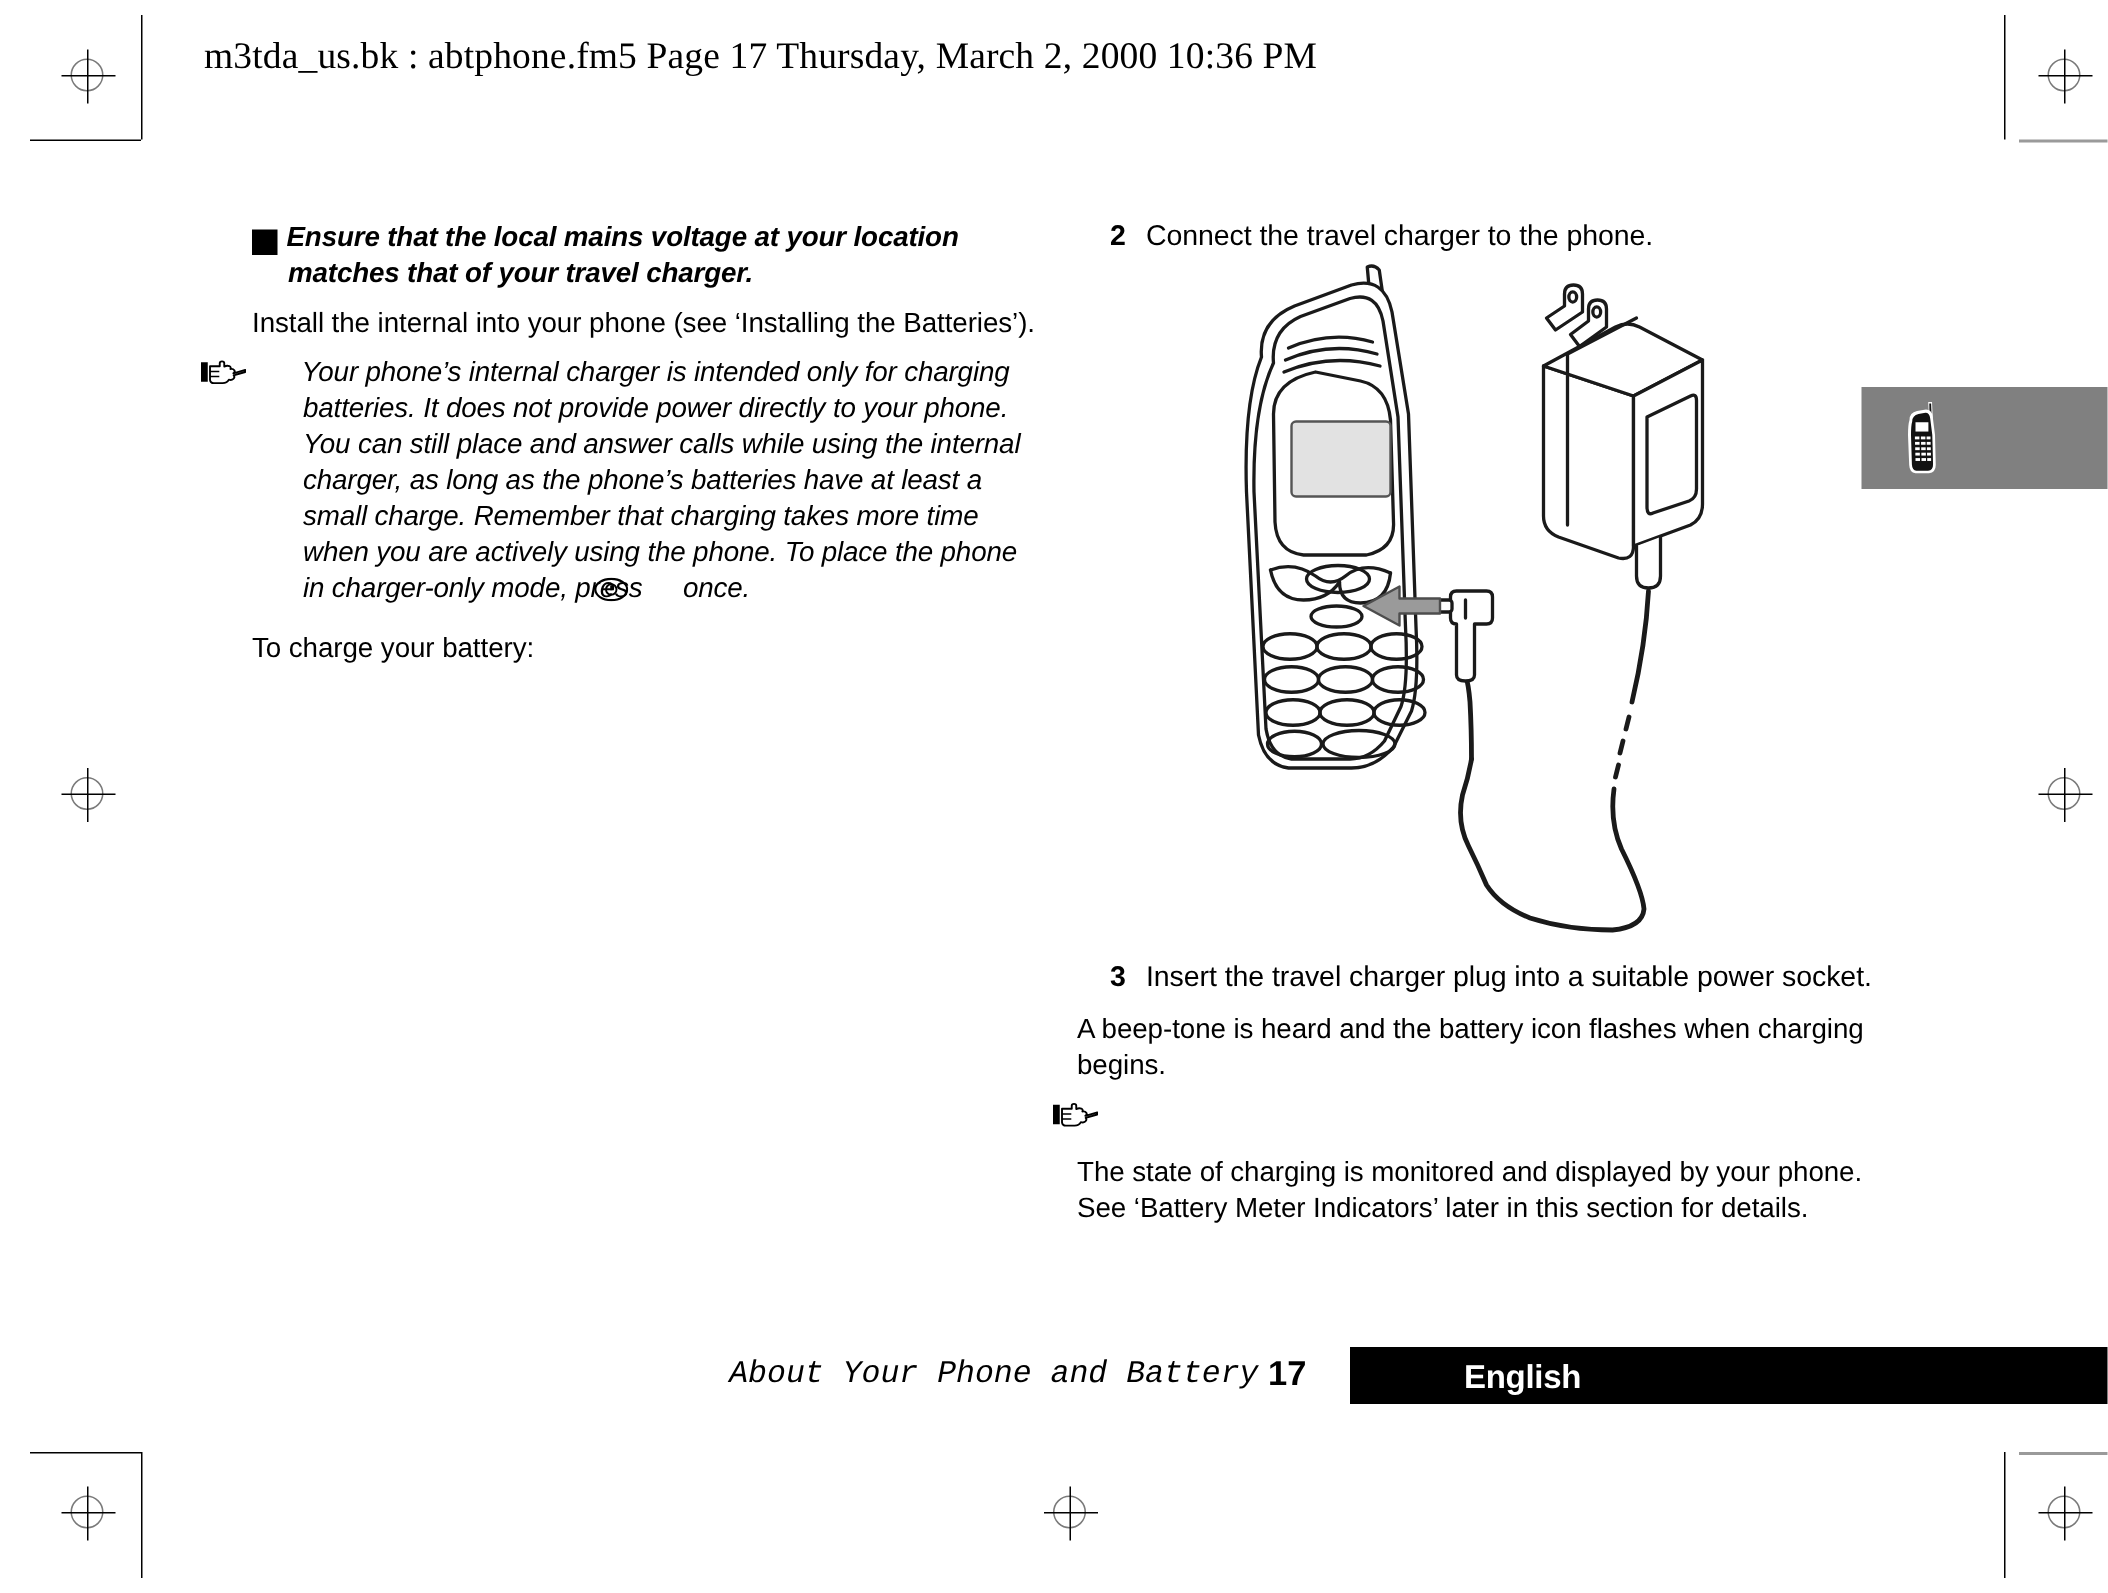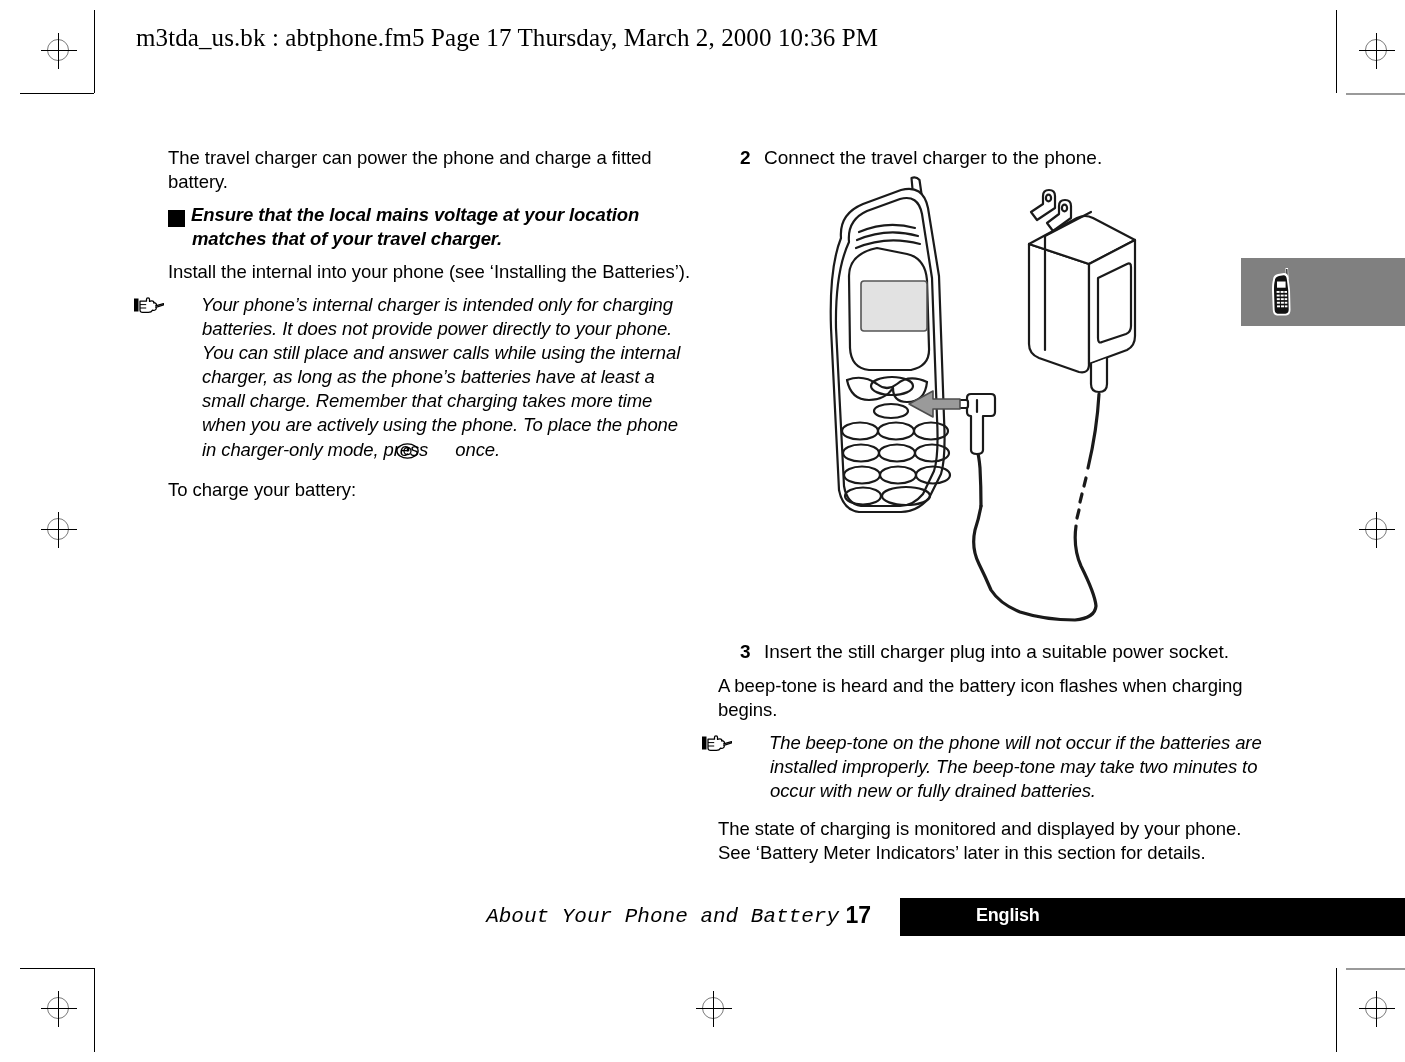--- a/index.html
+++ b/index.html
@@ -215,21 +215,21 @@
     top: 0;
     width: 505px;
     height: 38px;
     background: #000;
   }
   .footer .f-lang-bar span {
     position: absolute;
     left: 76px;
     top: 7px;
     color: #fff;
-    font-size: 18px;
+    font-size: 22px;
     font-weight: bold;
     letter-spacing: -0.2px;
   }
 </style>
 </head>
 <body>
 
 <div class="reg-mark" style="left:40px; top:32px;">
   <div class="circ"></div>
   <div class="vl"></div>
@@ -273,21 +273,20 @@
 <div class="crop-h" style="left:20px; top:968px; width:74px;"></div>
 <div class="crop-v" style="left:94px; top:968px; height:84px;"></div>
 <div class="crop-h gray" style="left:1346px; top:968px; width:59px;"></div>
 <div class="crop-v" style="left:1336px; top:968px; height:84px;"></div>
 
 <div class="page-header">m3tda_us.bk : abtphone.fm5  Page 17  Thursday, March 2, 2000  10:36 PM</div>
 
 <div class="col col-left">
 
 
-  <p class="body">The travel charger can power the phone and charge a fitted battery.</p>
 
   <p class="warn"><span class="icon-warn">!</span><span>Ensure that the local mains voltage at your location matches that of your travel charger.</span></p>
 
   <p class="body">Install the internal into your phone (see ‘Installing the Batteries’).</p>
 
   <p class="note"><span class="icon-hand"><svg viewBox="0 0 30 17" width="30" height="17" aria-hidden="true">
           <rect x="0" y="1.5" width="4.5" height="13" fill="#000"></rect>
           <path d="M6 4.2 L12.5 4.2 L12.5 2.2 Q12.5 0.9 14 0.9 Q15.5 0.9 15.5 2.2 L15.5 4.4 Q17.3 3.5 18.9 4.1 Q20.2 4.6 19.6 6.0 Q21.4 5.6 22.2 6.8 Q22.9 7.9 21.6 8.9 L29.5 6.6 L29.5 8.0 L21.8 10.3 Q22.8 11.5 21.6 12.6 Q20.4 13.7 18.6 13.1 Q17.4 15.4 14.4 15.4 L8.6 15.4 Q6.2 15.4 6 13.2 Z" fill="none" stroke="#000" stroke-width="1.25" stroke-linejoin="round"></path>
           <path d="M6 7.6 L12.2 7.6 M6 11.0 L12.2 11.0" stroke="#000" stroke-width="1"></path>
         </svg></span><span>Your phone’s internal charger is intended only for charging batteries. It does not provide power directly to your phone. You can still place and answer calls while using the internal charger, as long as the phone’s batteries have at least a small charge. Remember that charging takes more time when you are actively using the phone. To place the phone in charger-only mode, press</span><span class="power-glyph"><svg viewBox="0 0 23 16" width="23" height="16" aria-hidden="true">
@@ -384,29 +383,29 @@
       <rect x="143" y="232" width="20" height="8" rx="2" fill="#fff"></rect>
       <path d="M131 236 L143 236" stroke-width="2"></path>
 
       <path d="M128 223 L128 231 L155 231 L155 241 L128 241 L128 249
                L104 236 Z" fill="#9a9a9a" stroke="#4d4d4d" stroke-width="1.6"></path>
     </g>
   </svg>
 </div>
 
 <div style="position:absolute; left:718px; top:640px; width:545px;">
-  <p class="step"><span class="num">3</span><span>Insert the still charger plug into a suitable power socket.</span></p>
+  <p class="step"><span class="num">3</span><span>Insert the travel charger plug into a suitable power socket.</span></p>
 
   <p class="body flush">A beep-tone is heard and the battery icon flashes when charging begins.</p>
 
   <p class="note" style="padding-left:52px; text-indent:-34px;"><span class="icon-hand"><svg viewBox="0 0 30 17" width="30" height="17" aria-hidden="true">
           <rect x="0" y="1.5" width="4.5" height="13" fill="#000"></rect>
           <path d="M6 4.2 L12.5 4.2 L12.5 2.2 Q12.5 0.9 14 0.9 Q15.5 0.9 15.5 2.2 L15.5 4.4 Q17.3 3.5 18.9 4.1 Q20.2 4.6 19.6 6.0 Q21.4 5.6 22.2 6.8 Q22.9 7.9 21.6 8.9 L29.5 6.6 L29.5 8.0 L21.8 10.3 Q22.8 11.5 21.6 12.6 Q20.4 13.7 18.6 13.1 Q17.4 15.4 14.4 15.4 L8.6 15.4 Q6.2 15.4 6 13.2 Z" fill="none" stroke="#000" stroke-width="1.25" stroke-linejoin="round"></path>
           <path d="M6 7.6 L12.2 7.6 M6 11.0 L12.2 11.0" stroke="#000" stroke-width="1"></path>
-        </svg></span><span>The beep-tone on the phone will not occur if the batteries are installed improperly. The beep-tone may take two minutes to occur with new or fully drained batteries.</span></p>
+        </svg></span></p>
 
   <p class="body flush" style="margin-top:14px;">The state of charging is monitored and displayed by your phone. See ‘Battery Meter Indicators’ later in this section for details.</p>
 </div>
 
 <div class="thumb-tab">
   <div class="tab-phone">
     <svg viewBox="0 0 28 52" width="28" height="52" aria-hidden="true">
       <path d="M17.5 2 L20 2 L20.5 13 L18 13 Z" fill="#fff"></path>
       <path d="M18.2 3 L19.4 3 L19.8 13 L18.4 13 Z" fill="#111"></path>
       <path d="M5 14 Q5 9 10 8 L16 7 Q20 7 20.5 12 L22 24 L22.5 44 Q22.5 49 18 49.5 L9 49.5 Q5 49 4.8 44 L4 24 Q4 17 5 14 Z" fill="#fff"></path>

